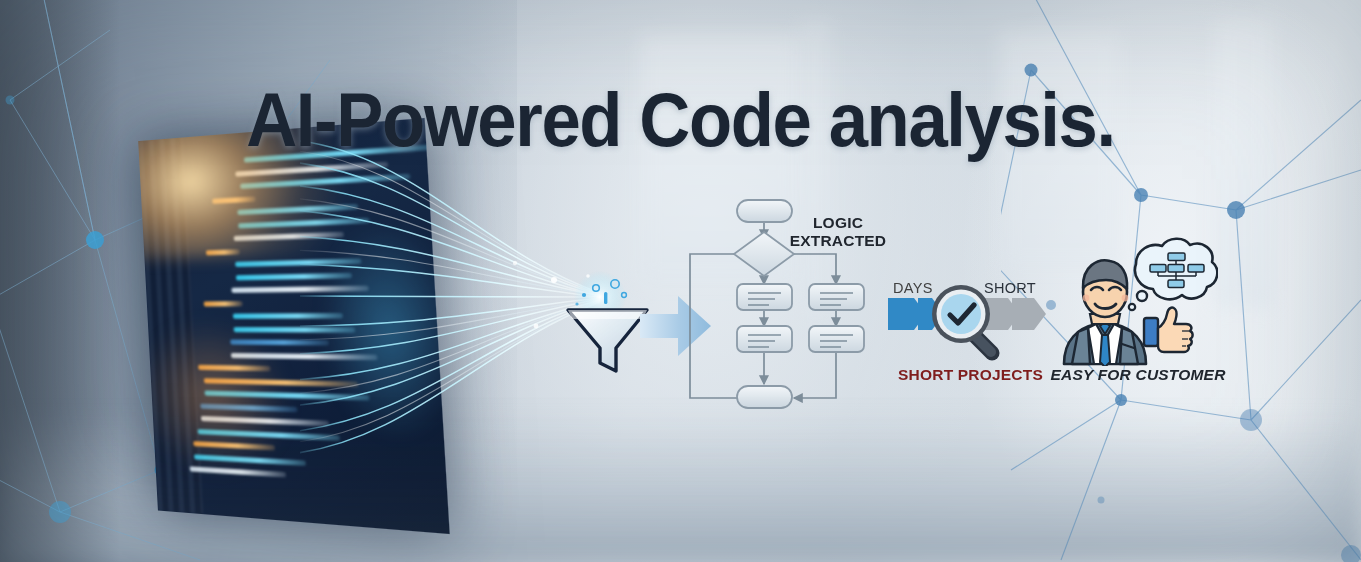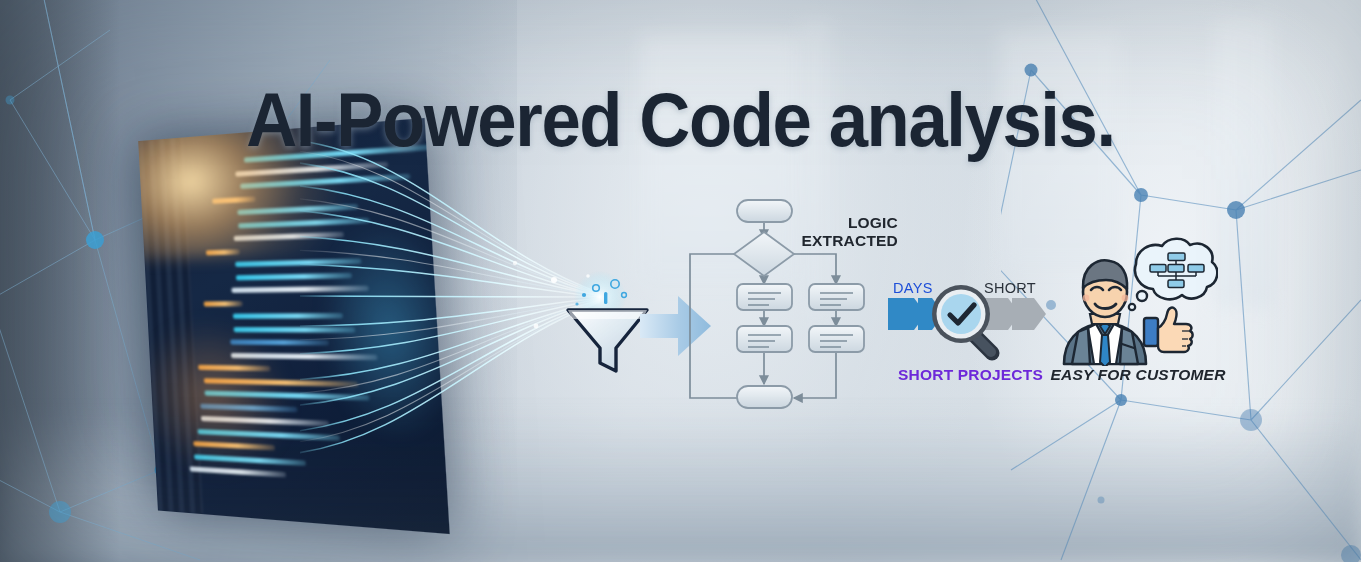--- a/index.html
+++ b/index.html
@@ -68,30 +68,30 @@
   
   .streams{position:absolute;left:300px;top:130px;width:330px;height:330px;}
 
   
   .funnel-wrap{position:absolute;left:560px;top:278px;width:95px;height:100px;}
   .arrow-wrap{position:absolute;left:640px;top:292px;width:72px;height:68px;}
 
   
   .flow{position:absolute;left:676px;top:198px;width:200px;height:240px;}
   .flow-label-logic{position:absolute;left:778px;top:214px;width:120px;
-    font-size:15.5px;font-weight:bold;color:#20262e;line-height:1.18;text-align:right;letter-spacing:.2px;}
+    font-size:15.5px;font-weight:bold;color:#20262e;line-height:1.18;text-align:center;letter-spacing:.2px;}
   .flow-label-human{position:absolute;left:645px;top:444px;width:245px;text-align:center;
     font-size:15.5px;font-weight:bold;color:#20262e;line-height:1.18;letter-spacing:.2px;}
 
   
   .tl{position:absolute;left:888px;top:276px;width:165px;height:92px;}
-  .tl-days{position:absolute;left:893px;top:280px;font-size:14.5px;color:#1d4ed8;letter-spacing:.3px;}
+  .tl-days{position:absolute;left:893px;top:280px;font-size:14.5px;color:#404040;letter-spacing:.3px;}
   .tl-weeks{position:absolute;left:984px;top:280px;font-size:14.5px;color:#2a313a;letter-spacing:.3px;}
   .tl-label{position:absolute;left:888px;top:366px;width:165px;text-align:center;
-    font-size:15.5px;font-weight:bold;color:#6d28d9;line-height:1.22;letter-spacing:.2px;}
+    font-size:15.5px;font-weight:bold;color:#7f1d1d;line-height:1.22;letter-spacing:.2px;}
 
   
   .cust{position:absolute;left:1058px;top:236px;width:160px;height:130px;}
   .cust-label{position:absolute;left:1048px;top:366px;width:180px;text-align:center;
     font-size:15.5px;font-weight:bold;color:#20262e;line-height:1.22;letter-spacing:.2px;font-style:italic;}
 
   
   .title{
     position:absolute;left:0;top:76px;width:1361px;text-align:center;
     font-family:"Liberation Sans","DejaVu Sans",sans-serif;

